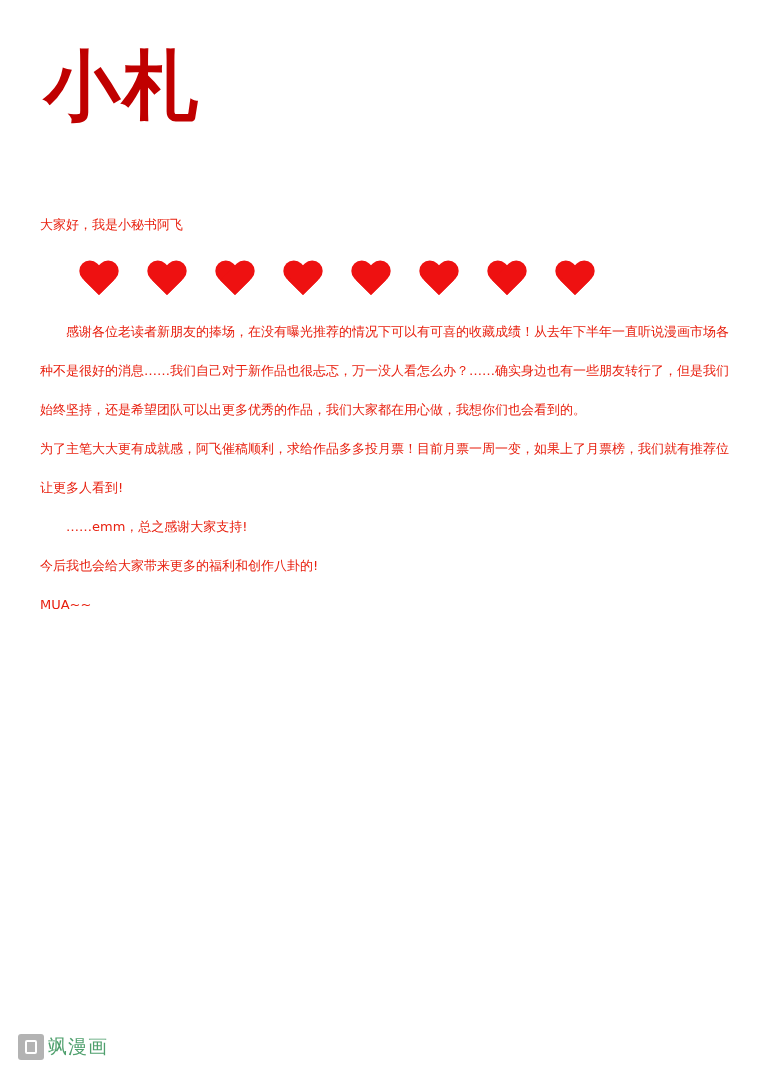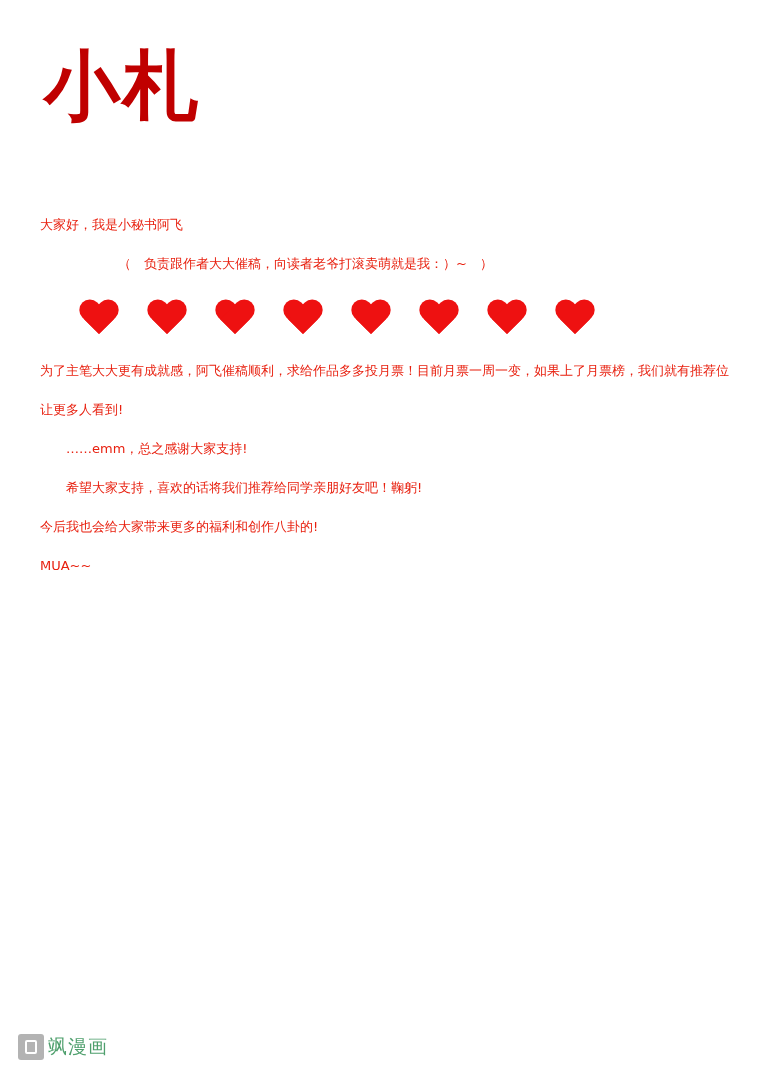--- a/index.html
+++ b/index.html
@@ -127,36 +127,35 @@
 </head>
 <body>
 
 <div class="page">
 
   <div class="title">小札</div>
 
   <div class="body-text">
 
     <p class="para">大家好，我是小秘书阿飞</p>
-    <p class="para">　　　　　　（　负责跟作者大大催稿，向读者老爷打滚卖萌就是我：）~　）</p>
 
     <div class="hearts">
       <span class="heart"></span>
       <span class="heart"></span>
       <span class="heart"></span>
       <span class="heart"></span>
       <span class="heart"></span>
       <span class="heart"></span>
       <span class="heart"></span>
       <span class="heart"></span>
     </div>
 
+    <p class="para indent">感谢各位老读者新朋友的捧场，在没有曝光推荐的情况下可以有可喜的收藏成绩！从去年下半年一直听说漫画市场各种不是很好的消息……我们自己对于新作品也很忐忑，万一没人看怎么办？……确实身边也有一些朋友转行了，但是我们始终坚持，还是希望团队可以出更多优秀的作品，我们大家都在用心做，我想你们也会看到的。</p>
     <p class="para">为了主笔大大更有成就感，阿飞催稿顺利，求给作品多多投月票！目前月票一周一变，如果上了月票榜，我们就有推荐位让更多人看到!</p>
     <p class="para indent">……emm，总之感谢大家支持!</p>
-    <p class="para indent">希望大家支持，喜欢的话将我们推荐给同学亲朋好友吧！鞠躬!</p>
     <p class="para">今后我也会给大家带来更多的福利和创作八卦的!</p>
     <p class="para">MUA~~</p>
 
   </div>
 
   <div class="watermark">
     <span class="wm-mark"></span>
     <span class="wm-text">飒漫画</span>
   </div>
 

